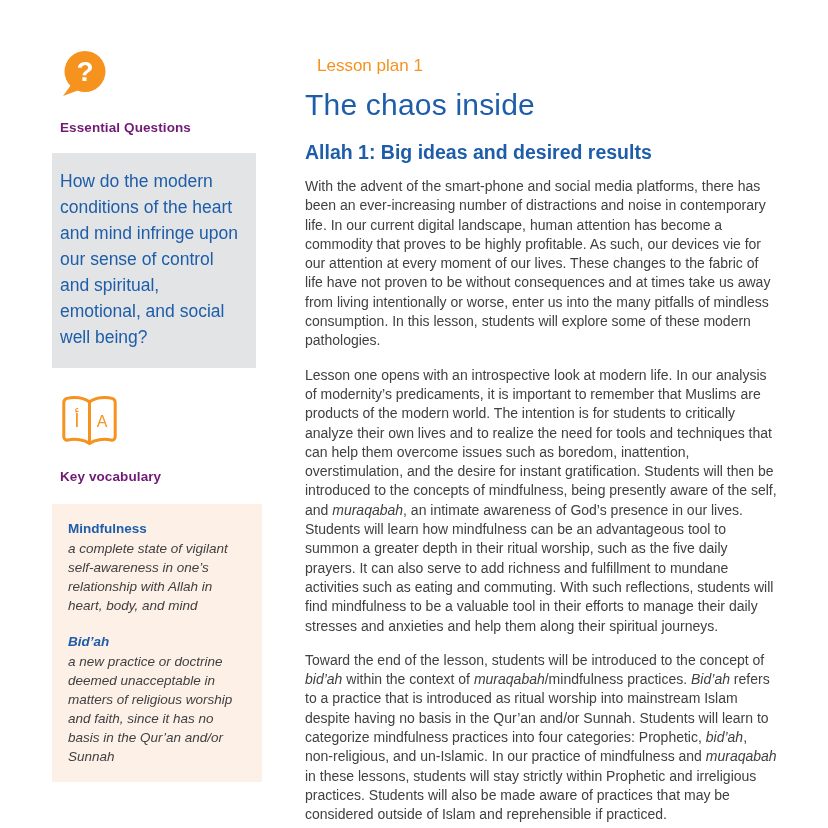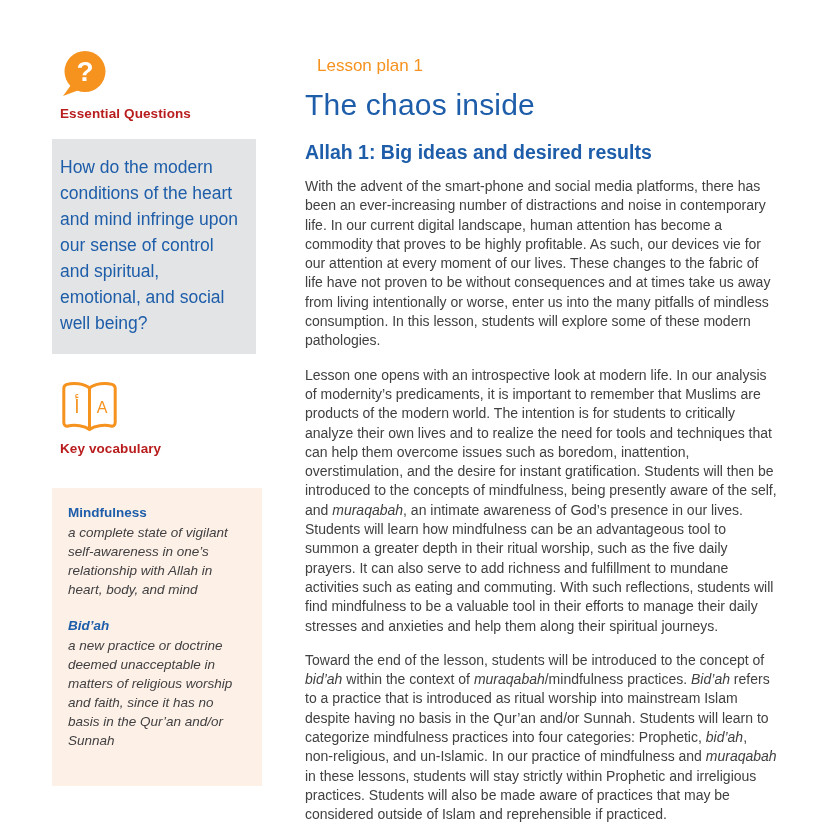--- a/index.html
+++ b/index.html
@@ -6,33 +6,33 @@
   body{
     width:828px;height:828px;position:relative;background:#ffffff;
     font-family:"Liberation Sans",sans-serif;color:#414042;
     -webkit-font-smoothing:antialiased;
   }
 
   
   .sidebar{position:absolute;left:52px;top:50px;width:210px;}
   .icon-wrap{margin-left:8px;}
   .side-label{
-    margin:4px 0 0 8px;font-size:13.5px;font-weight:bold;color:#b91c1c;
+    margin:18px 0 0 8px;font-size:13.5px;font-weight:bold;color:#701a75;
     letter-spacing:.1px;
   }
   .question-box{
     margin-top:18px;background:#e3e4e5;padding:15px 12px 18px 8px;
     width:184px;
   }
   .question-text{
     color:#1d5da9;font-size:17.5px;line-height:26px;margin:0;
   }
   .vocab-icon-wrap{margin:26px 0 0 8px;}
   .vocab-box{
-    margin-top:32px;background:#fdf0e7;padding:17px 14px 36px 16px;width:180px;
+    margin-top:20px;background:#fdf0e7;padding:17px 14px 16px 16px;width:180px;
   }
   .vocab-term{color:#1d5da9;font-size:13.5px;font-weight:bold;margin:0 0 3px 0;}
   .vocab-term.it{font-style:italic;}
   .vocab-def{font-size:13.5px;line-height:19px;margin:0;color:#414042;font-style:italic;}
   .vocab-entry + .vocab-entry{margin-top:19px;}
 
   
   .main{position:absolute;left:305px;top:44px;width:472px;}
   .kicker{color:#f6921e;font-size:17px;font-weight:normal;margin:12px;}
   .doc-title{color:#1d5da9;font-size:30px;font-weight:normal;margin:5px 0 0 0;letter-spacing:.2px;}

